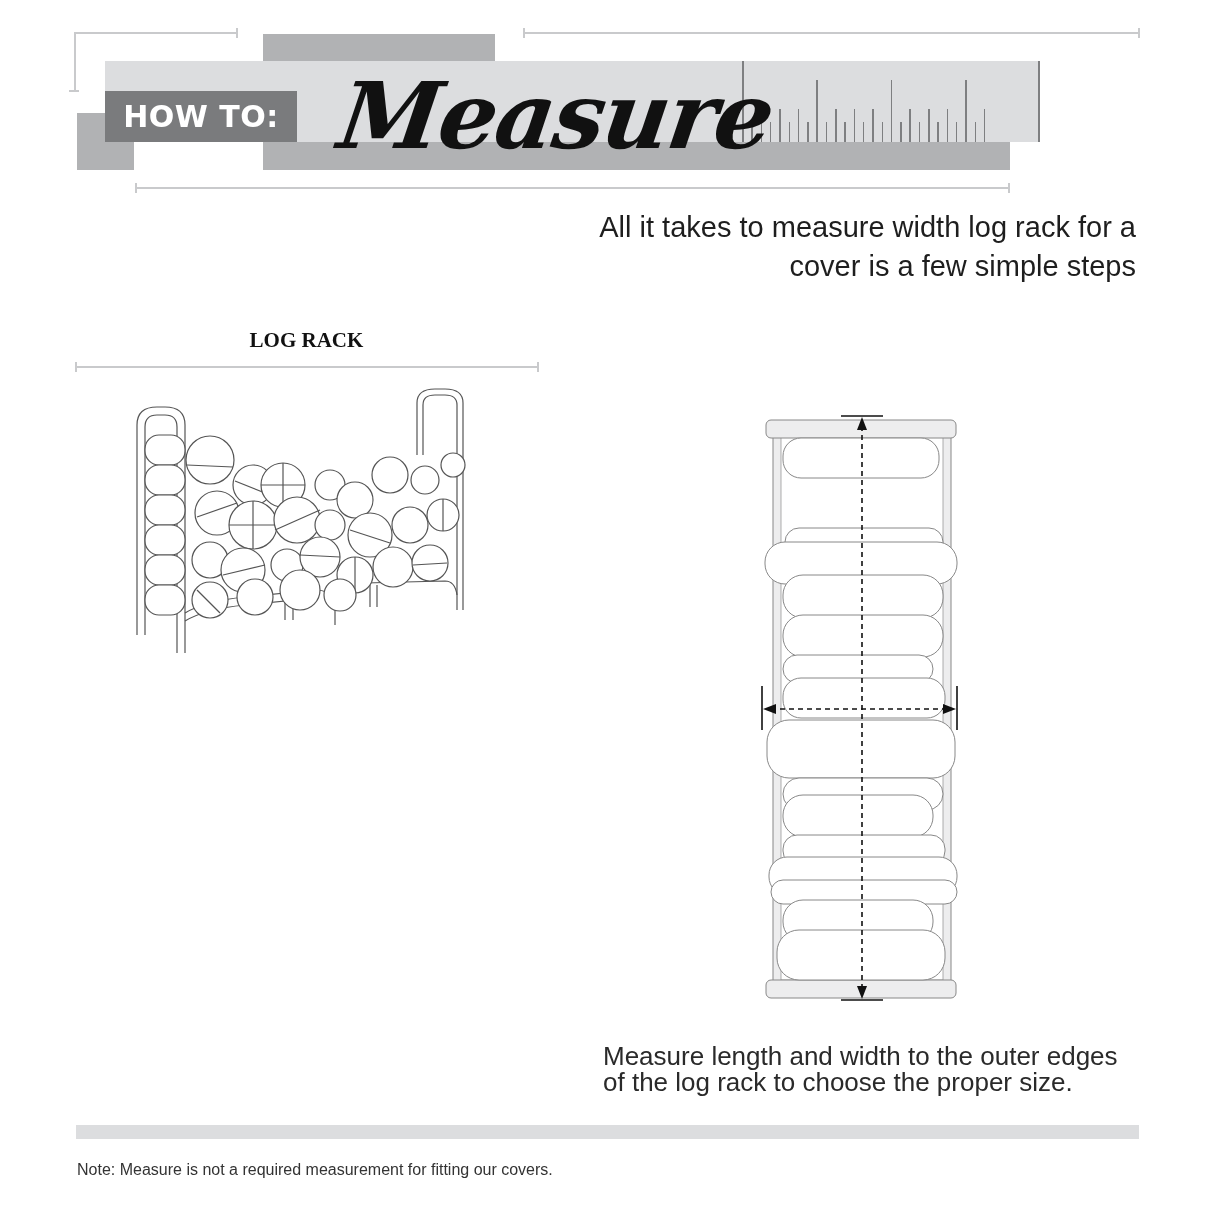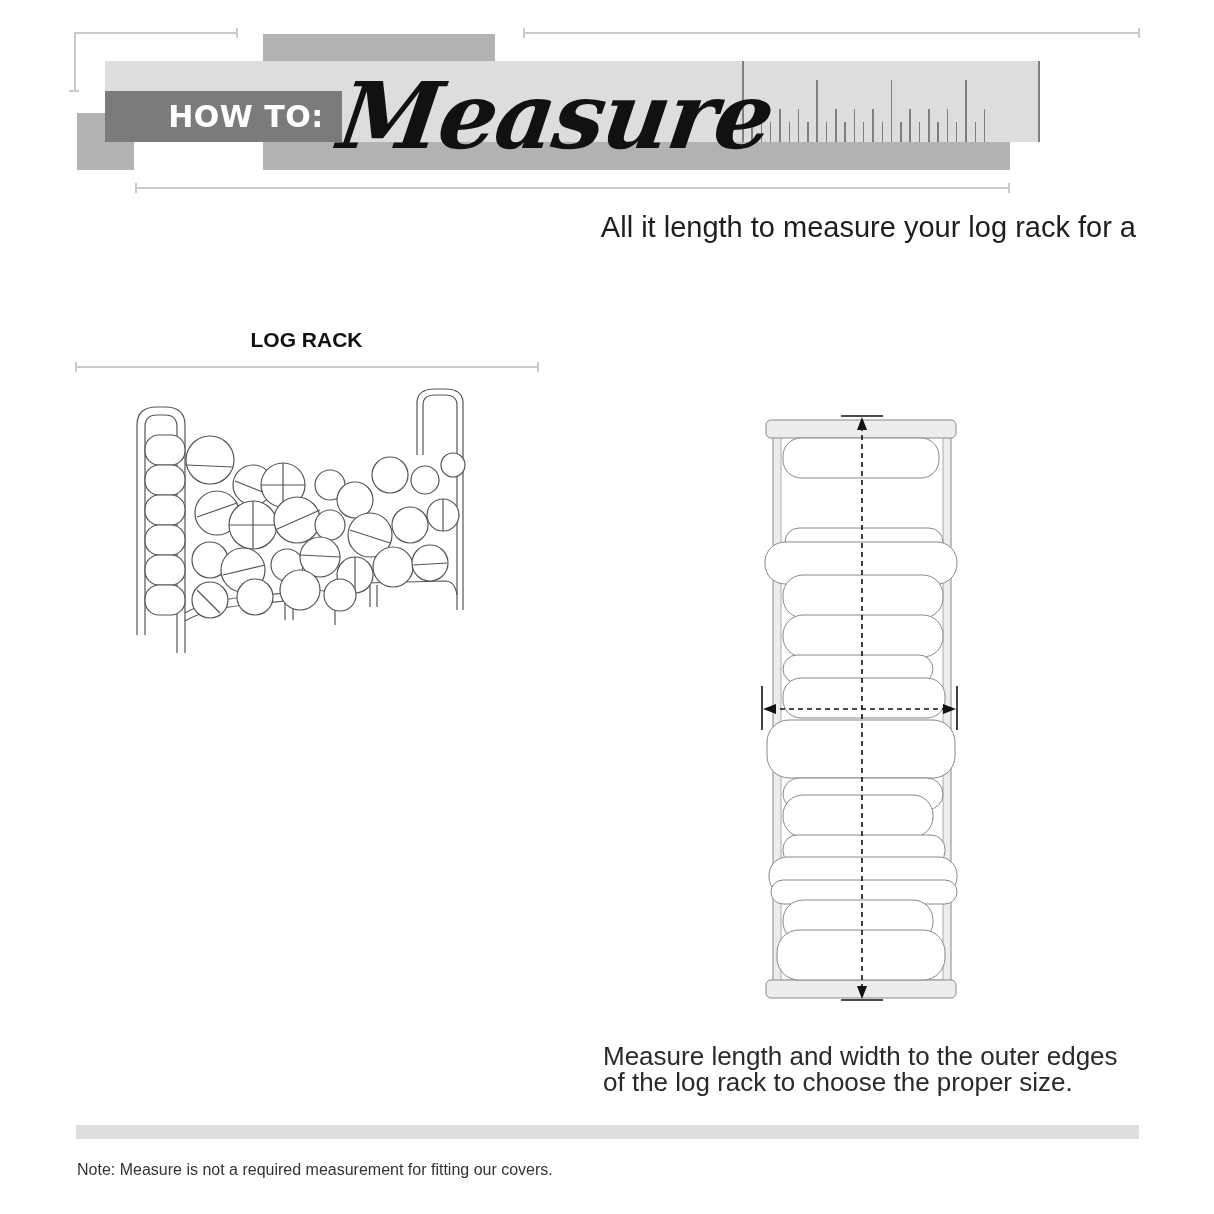--- a/index.html
+++ b/index.html
@@ -9,35 +9,35 @@
   .line-h { position: absolute; height: 2px; background: #c9cacc; }
   .line-v { position: absolute; width: 2px; background: #c9cacc; }
   .cap-v { position: absolute; width: 2px; height: 10px; background: #c9cacc; }
   .cap-h { position: absolute; height: 2px; width: 10px; background: #c9cacc; }
 
   .bar-dark-top { left: 263px; top: 34px; width: 232px; height: 27px; background: #b1b2b4; }
   .band-light { left: 105px; top: 61px; width: 935px; height: 81px; background: #dcdddf; }
   .sq-left { left: 77px; top: 113px; width: 57px; height: 57px; background: #b1b2b4; }
   .bar-bottom { left: 263px; top: 142px; width: 747px; height: 28px; background: #b1b2b4; }
   .howto-box { left: 105px; top: 91px; width: 192px; height: 51px; background: #7a7b7d;
-               display: flex; align-items: center; justify-content: center; padding-left: 45px; }
+               display: flex; align-items: center; justify-content: center; }
   .howto-text { color: #ffffff; font-family: "DejaVu Sans", sans-serif; font-weight: bold;
                 font-size: 30px; letter-spacing: 0.5px; }
   .measure-title { left: 340px; top: 56px; font-family: "DejaVu Serif", serif; font-style: italic;
                    font-weight: bold; font-size: 92px; color: #111; letter-spacing: -2px;
                    line-height: 120px; transform: skewX(-8deg); }
 
   .ruler { left: 742px; top: 61px; width: 298px; height: 81px; }
   .tick { position: absolute; bottom: 0; width: 2px; background: #7e7f81; }
 
   .intro { right: 78px; top: 208px; width: 640px; text-align: right; font-size: 29px;
            line-height: 39px; color: #1e1e1e; font-family: "Liberation Sans", sans-serif; font-weight: normal; }
 
   .section-title { left: 74px; top: 328px; width: 465px; text-align: center; font-weight: bold;
-                   font-size: 21px; color: #111; font-family: Liberation Sans, sans-serif; }
+                   font-size: 21px; color: #111; font-family: Liberation Serif, serif; }
 
   .caption { left: 603px; top: 1043px; width: 540px; font-size: 26px; line-height: 26px;
              color: #2a2a2a; font-family: "Liberation Sans", sans-serif; }
   .footer-bar { left: 76px; top: 1125px; width: 1063px; height: 14px; background: #dcdddf; }
   .note { left: 77px; top: 1161px; font-size: 16px; color: #333; font-family: "Liberation Sans", sans-serif; }
 </style>
 </head>
 <body>
 
 <div class="line-h" style="left:74px;top:32px;width:164px;"></div>
@@ -88,21 +88,22 @@
   <span class="howto-text">HOW TO:</span>
 </div>
 
 <div class="abs measure-title">Measure</div>
 
 <div class="line-h" style="left:135px;top:187px;width:875px;"></div>
 <div class="cap-v" style="left:135px;top:183px;"></div>
 <div class="cap-v" style="left:1008px;top:183px;"></div>
 
 <div class="abs intro">
-  <div>All it length to measure your log rack for a</div>
+  <div>All it takes to measure width log rack for a</div>
+  <div>cover is a few simple steps</div>
 </div>
 
 <div class="abs section-title">LOG RACK</div>
 <div class="line-h" style="left:75px;top:366px;width:464px;"></div>
 <div class="cap-v" style="left:75px;top:362px;"></div>
 <div class="cap-v" style="left:537px;top:362px;"></div>
 
 <svg class="abs" style="left:125px;top:385px;" width="350" height="275" viewBox="0 0 350 275" fill="#fff" stroke="#555" stroke-width="1.2">
 
   <path d="M12 250 V40 Q12 22 32 22 H40 Q60 22 60 40 V268 M20 250 V42 Q20 30 32 30 H40 Q52 30 52 42 V268" fill="none"></path>

